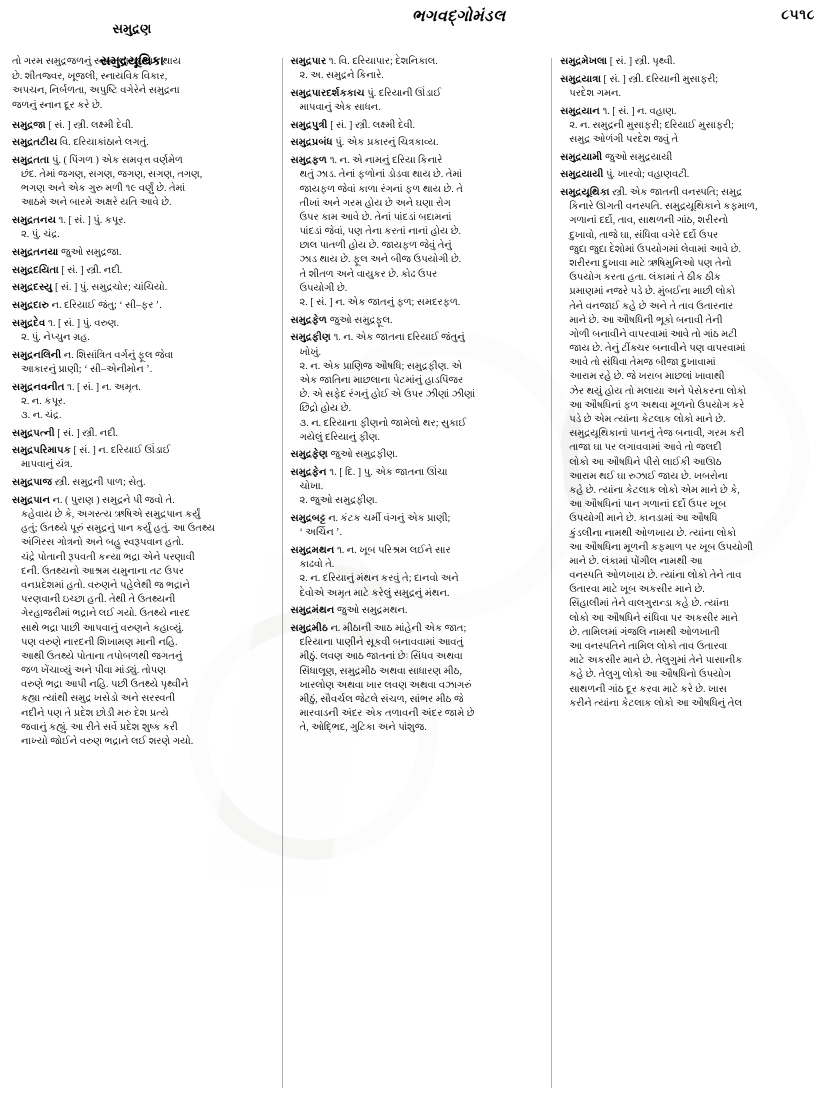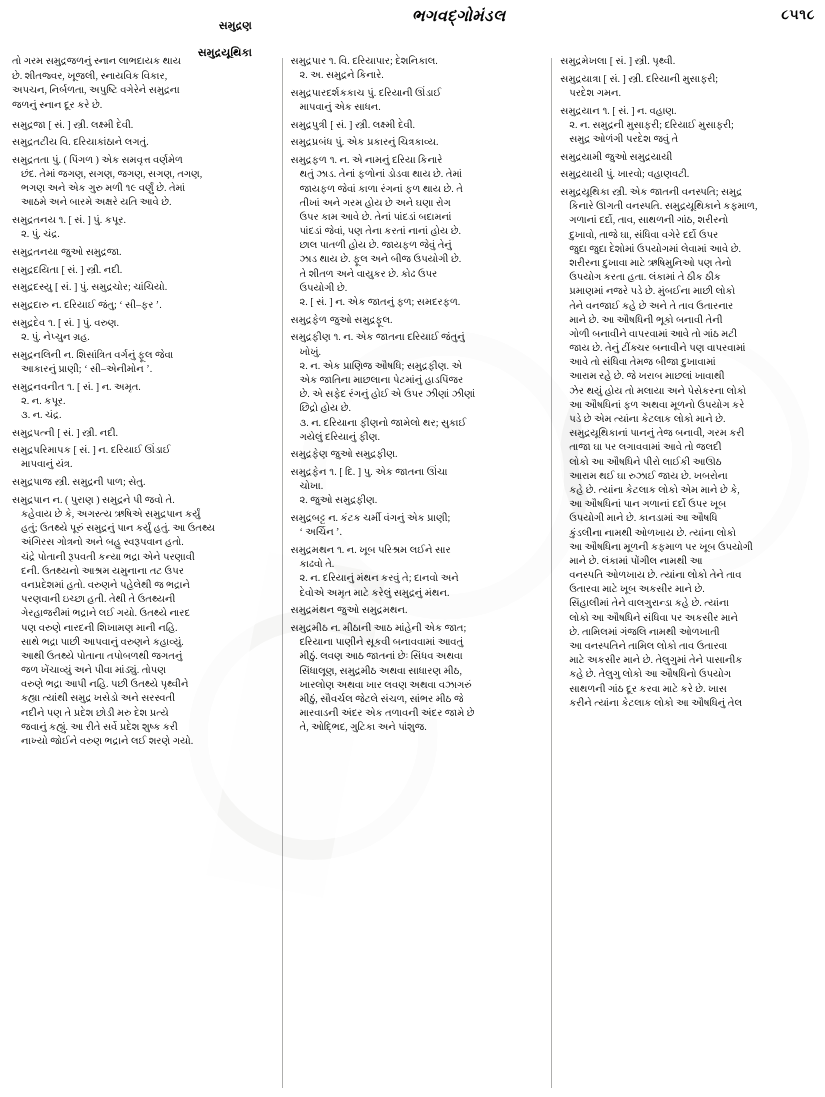--- a/index.html
+++ b/index.html
@@ -54,26 +54,27 @@
     position: relative;
     z-index: 2;
     display: flex;
     align-items: flex-start;
     justify-content: space-between;
     height: 46px;
     padding: 0 2px 0 4px;
     font-weight: bold;
   }
   .hdr-left {
-    font-size: 11px;
+    font-size: 13px;
     line-height: 1.22;
     letter-spacing: 0.1px;
     white-space: pre-line;
-    text-align: right;
+    text-align: center;
     width: 240px;
+    font-family: Liberation Mono, monospace;
   }
   .hdr-center {
     font-size: 16px;
     letter-spacing: 0.3px;
     padding-top: 1px;
     text-align: center;
     flex: 1;
     font-style: italic;
   }
   .hdr-right {
@@ -128,21 +129,21 @@
   .cont {            
     margin: 0;
     padding-left: 9px;
     text-indent: 0;
   }
   .sense {           
     margin: 0;
     padding-left: 9px;
   }
   .hw {
-    font-weight: normal;
+    font-weight: bold;
     letter-spacing: 0.1px;
   }
   .gap-s { height: 2px; }
   .gap { height: 4px; }
 
   
   .flow {
     margin: 0;
     text-align: justify;
     line-height: 1.45;
@@ -244,22 +245,22 @@
         <div class="entry">
           <p class="lead"><span class="hw">સમુદ્રપાન </span>ન. ( પુરાણ ) સમુદ્રને પી જવો તે.</p>
           <p class="cont">કહેવાય છે કે, અગસ્ત્ય ઋષિએ સમુદ્રપાન કર્યું</p>
           <p class="cont">હતું; ઉતથ્યે પૂરું સમુદ્રનું પાન કર્યું હતું. આ ઉતથ્ય</p>
           <p class="cont">અંગિરસ ગોત્રનો અને બહુ સ્વરૂપવાન હતો.</p>
           <p class="cont">ચંદ્રે પોતાની રૂપવતી કન્યા ભદ્રા એને પરણાવી</p>
           <p class="cont">દની. ઉતથ્યનો આશ્રમ યમુનાના તટ ઉપર</p>
           <p class="cont">વનપ્રદેશમાં હતો. વરુણને પહેલેથી જ ભદ્રાને</p>
           <p class="cont">પરણવાની ઇચ્છા હતી. તેથી તે ઉતથ્યની</p>
           <p class="cont">ગેરહાજરીમાં ભદ્રાને લઈ ગયો. ઉતથ્યે નારદ</p>
+          <p class="cont">સાથે ભદ્રા પાછી આપવાનું વરુણને કહાવ્યું.</p>
           <p class="cont">પણ વરુણે નારદની શિખામણ માની નહિ.</p>
-          <p class="cont">સાથે ભદ્રા પાછી આપવાનું વરુણને કહાવ્યું.</p>
           <p class="cont">આથી ઉતથ્યે પોતાના તપોબળથી જગતનું</p>
           <p class="cont">જળ ખેંચાવ્યું અને પીવા માંડ્યું. તોપણ</p>
           <p class="cont">વરુણે ભદ્રા આપી નહિ. પછી ઉતથ્યે પૃથ્વીને</p>
           <p class="cont">કહ્યા ત્યાંથી સમુદ્ર ખસેડો અને સરસ્વતી</p>
           <p class="cont">નદીને પણ તે પ્રદેશ છોડી મરુ દેશ પ્રત્યે</p>
           <p class="cont">જવાનું કહ્યું. આ રીતે સર્વે પ્રદેશ શુષ્ક કરી</p>
           <p class="cont">નાખ્યો જોઈને વરુણ ભદ્રાને લઈ શરણે ગયો.</p>
         </div>
         <div class="gap-s"></div>
       </div>

